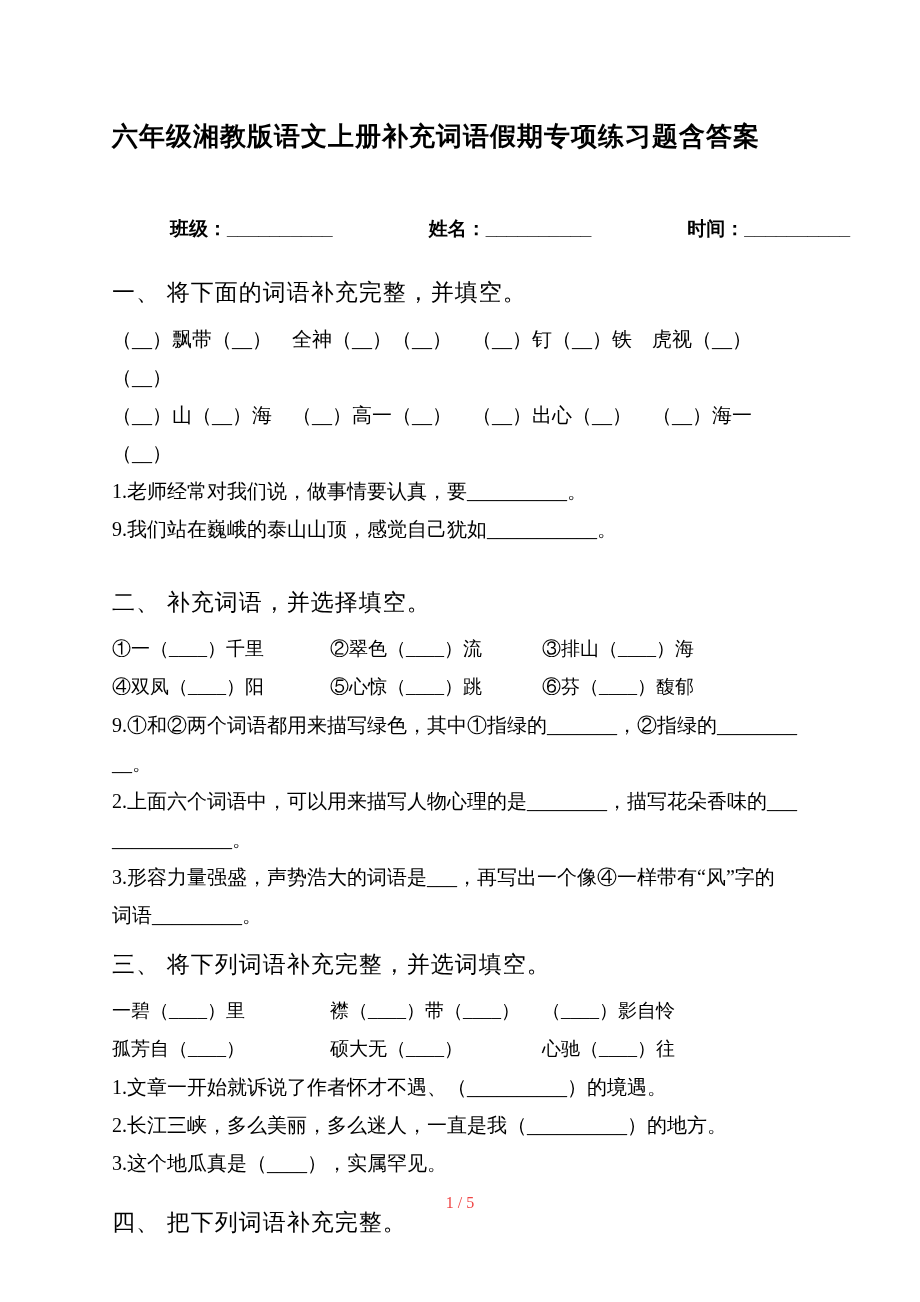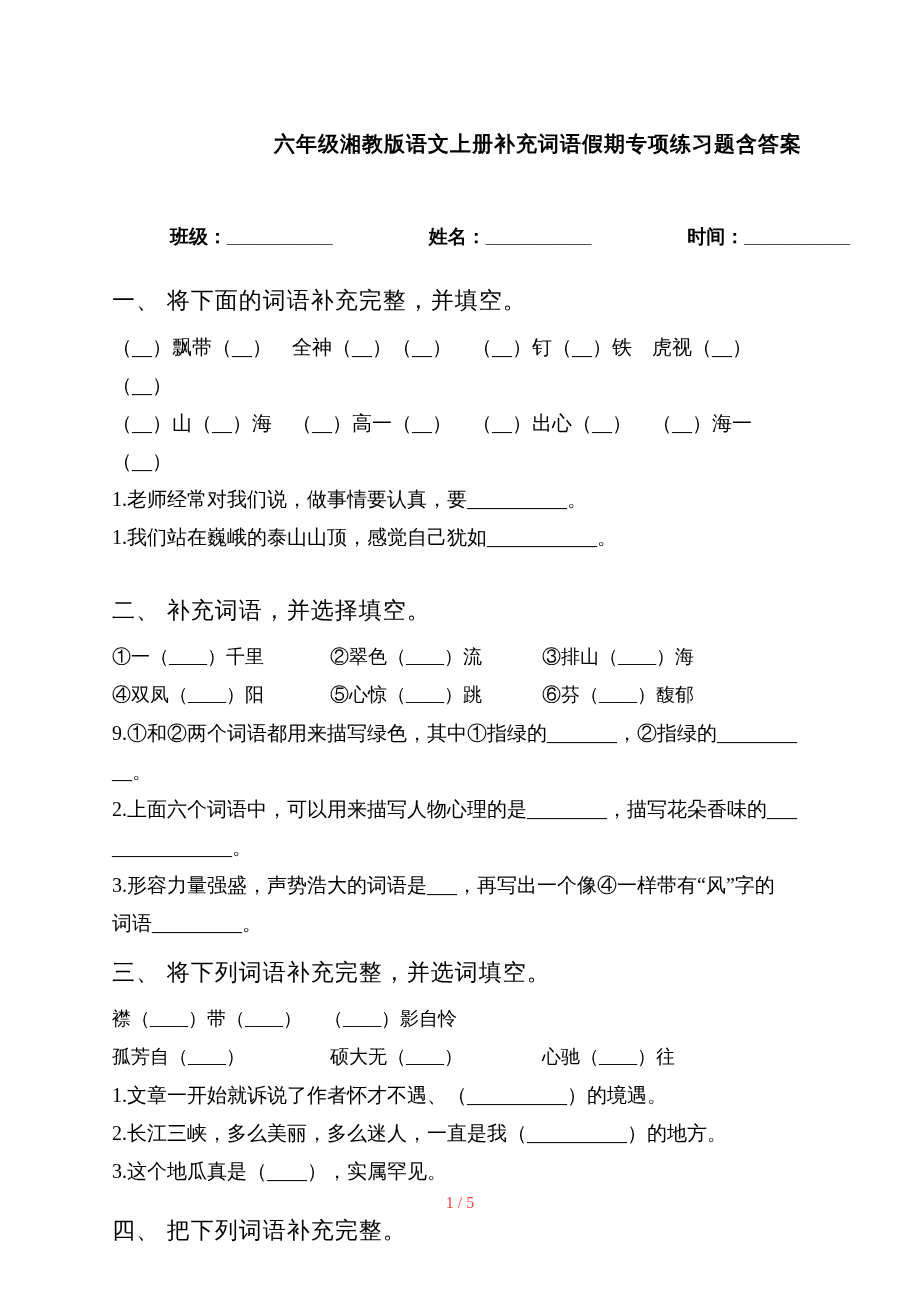--- a/index.html
+++ b/index.html
@@ -9,25 +9,25 @@
     height: 1302px;
     margin: 0 auto;
     background: #ffffff;
     color: #000000;
     box-sizing: border-box;
     padding: 118px 110px 0 112px;
     font-family: "Liberation Serif", "DejaVu Serif", serif;
     overflow: hidden;
   }
   .doc-title {
-    margin: 8px;
-    text-align: right;
+    margin: 0;
+    text-align: left;
     font-family: "Liberation Sans", "DejaVu Sans", sans-serif;
     font-weight: 700;
-    font-size: 21px;
+    font-size: 26px;
     line-height: 36px;
     letter-spacing: 1px;
   }
   .student-info {
     display: flex;
     margin-top: 62px;
     padding-left: 58px;
     gap: 96px;
     font-family: "Liberation Sans", "DejaVu Sans", sans-serif;
     font-weight: 700;
@@ -87,21 +87,21 @@
     <span>班级：__________</span>
     <span>姓名：__________</span>
     <span>时间：__________</span>
   </div>
 
   <section>
     <h2 class="section-heading mt-s1">一、 将下面的词语补充完整，并填空。</h2>
     <p class="line first-line">（__）飘带（__）　全神（__）（__）　（__）钉（__）铁　虎视（__）（__）</p>
     <p class="line">（__）山（__）海　（__）高一（__）　（__）出心（__）　（__）海一（__）</p>
     <p class="line">1.老师经常对我们说，做事情要认真，要__________。</p>
-    <p class="line">1.我们站在巍峨的泰山山顶，感觉自己犹如___________。</p>
+    <p class="line">9.我们站在巍峨的泰山山顶，感觉自己犹如___________。</p>
   </section>
 
   <section>
     <h2 class="section-heading mt-s2">二、 补充词语，并选择填空。</h2>
     <div class="word-grid first-line">
       <span class="cell-0">①一（____）千里</span>
       <span class="cell-1">②翠色（____）流</span>
       <span class="cell-2">③排山（____）海</span>
     </div>
     <div class="word-grid">
@@ -113,20 +113,21 @@
     <p class="line">__。</p>
     <p class="line">2.上面六个词语中，可以用来描写人物心理的是________，描写花朵香味的___</p>
     <p class="line">____________。</p>
     <p class="line">3.形容力量强盛，声势浩大的词语是___，再写出一个像④一样带有“风”字的</p>
     <p class="line">词语_________。</p>
   </section>
 
   <section>
     <h2 class="section-heading mt-s3">三、 将下列词语补充完整，并选词填空。</h2>
     <div class="word-grid first-line">
+      <span class="cell-0">一碧（____）里</span>
       <span class="cell-1">襟（____）带（____）</span>
       <span class="cell-2">（____）影自怜</span>
     </div>
     <div class="word-grid">
       <span class="cell-0">孤芳自（____）</span>
       <span class="cell-1">硕大无（____）</span>
       <span class="cell-2">心驰（____）往</span>
     </div>
     <p class="line">1.文章一开始就诉说了作者怀才不遇、（__________）的境遇。</p>
     <p class="line">2.长江三峡，多么美丽，多么迷人，一直是我（__________）的地方。</p>

